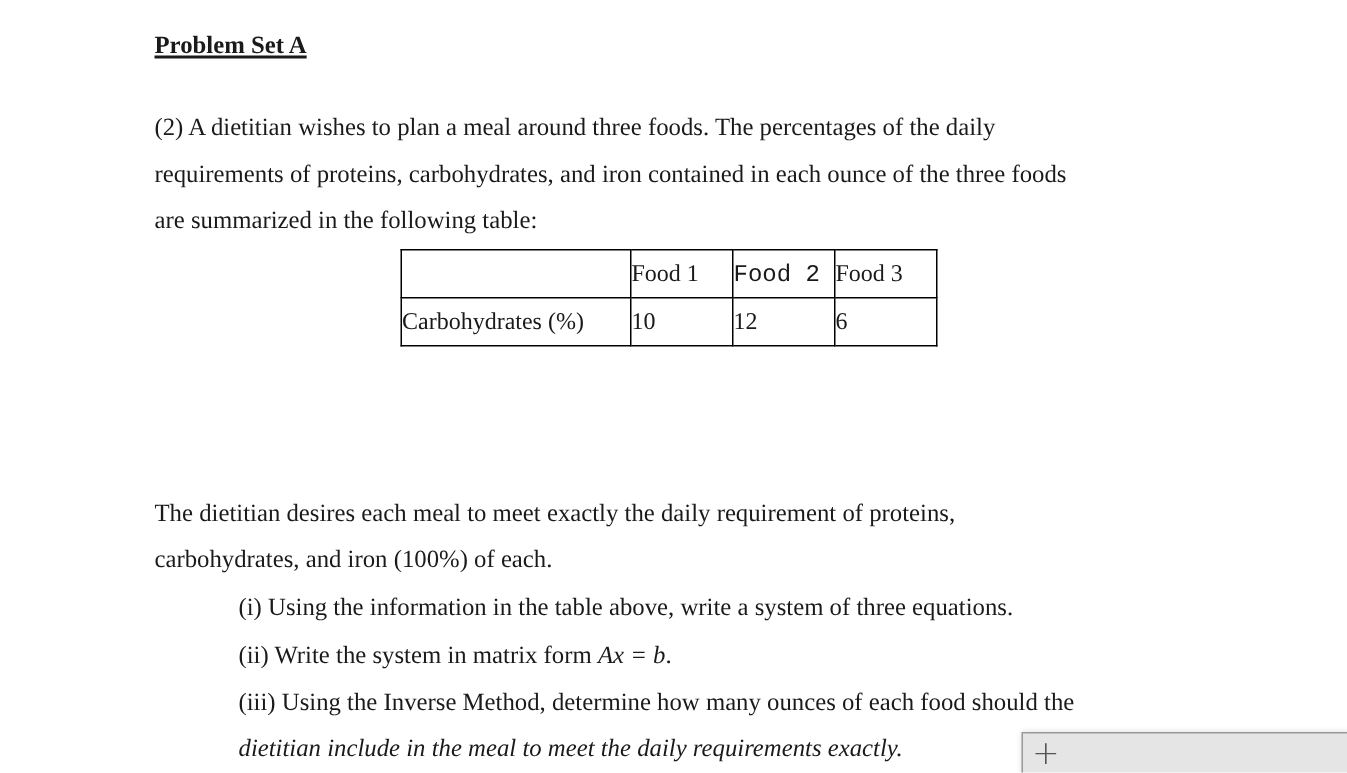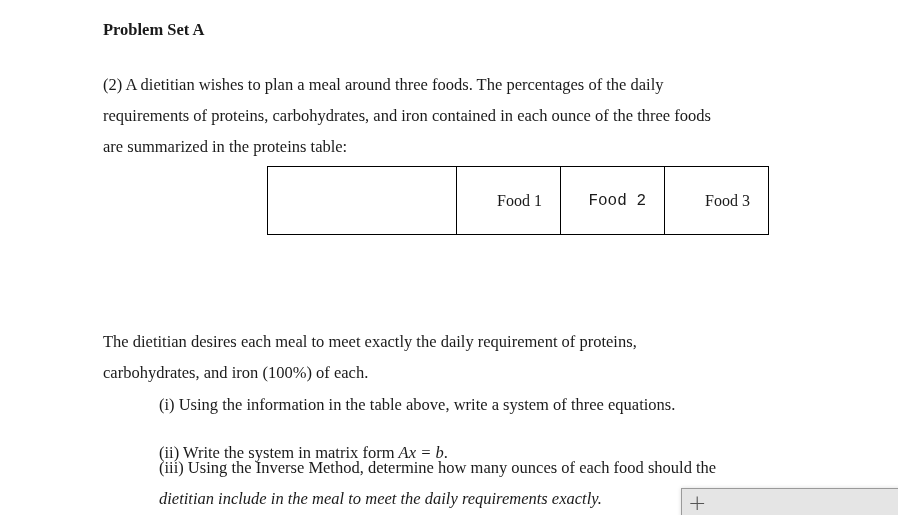--- a/index.html
+++ b/index.html
@@ -5,30 +5,30 @@
   html, body { margin:0; padding:0; }
   body {
     width:898px; height:515px; overflow:hidden; position:relative;
     background:#ffffff; color:#1a1a1a;
     font-family:"Liberation Serif", "DejaVu Serif", serif;
     font-size:16.5px;
   }
   .abs { position:absolute; white-space:nowrap; }
   .title {
     left:103px; top:20px; font-weight:bold; font-size:16.5px;
-    text-underline-offset:2px; text-decoration-thickness:2px;
+    text-decoration:underline; text-underline-offset:2px; text-decoration-thickness:2px;
   }
   .line { left:103px; }
   .sub { left:159px; }
   table.data {
     position:absolute; left:267px; top:166px;
     border-collapse:collapse; font-size:16px;
   }
   table.data td {
-    border:1px solid #000; text-align:right; padding:18px;
+    border:1px solid #000; text-align:left; padding:0;
     height:31px;
   }
   table.data td.rowlabel { width:152px; }
   table.data td.c1 { width:67px; }
   table.data td.c2 { width:67px;font-family:Liberation Mono, monospace; }
   table.data td.c3 { width:67px; }
   .math { font-style:italic; }
   .attach {
     position:absolute; left:681px; top:488px; width:220px; height:30px;
     background:#e5e5e5; border:1px solid #9a9a9a; box-sizing:border-box;
@@ -39,38 +39,44 @@
     font-size:22px; color:#555; line-height:24px; font-weight:200;
   }
 </style>
 </head>
 <body>
 
 <div class="abs title">Problem Set A</div>
 
 <div class="abs line" style="top:75px;">(2)   A dietitian wishes to plan a meal around three foods. The percentages of the daily</div>
 <div class="abs line" style="top:106px;">requirements of proteins, carbohydrates, and iron contained in each ounce of the three foods</div>
-<div class="abs line" style="top:137px;">are summarized in the proteins table:</div>
+<div class="abs line" style="top:137px;">are summarized in the following table:</div>
 
 <table class="data">
   <tbody>
       <tr>
     <td class="rowlabel"></td>
     <td class="c1">Food 1</td>
     <td class="c2">Food 2</td>
     <td class="c3">Food 3</td>
   </tr>
+  <tr>
+    <td class="rowlabel">Carbohydrates (%)</td>
+    <td>10</td>
+    <td>12</td>
+    <td>6</td>
+  </tr>
 </tbody>
   </table>
 
 <div class="abs line" style="top:332px;">The dietitian desires each meal to meet exactly the daily requirement of proteins,</div>
 <div class="abs line" style="top:363px;text-align:right;">carbohydrates, and iron (100%) of each.</div>
 
 <div class="abs sub" style="top:395px;">(i)  Using the information in the table above, write a system of three equations.</div>
-<div class="abs sub" style="top:427px;margin-top:16px;">
+<div class="abs sub" style="top:427px;">
   <span>(ii)  Write the system in matrix form </span><span class="math">Ax = b</span><span>.</span>
 </div>
 <div class="abs sub" style="top:458px;">(iii) Using the Inverse Method, determine how many ounces of each food should the</div>
 <div class="abs sub" style="top:489px;font-style:italic;">dietitian include in the meal to meet the daily requirements exactly.</div>
 
 <div class="attach">
   <span class="plus">+</span>
 </div>
 
 </body></html>

